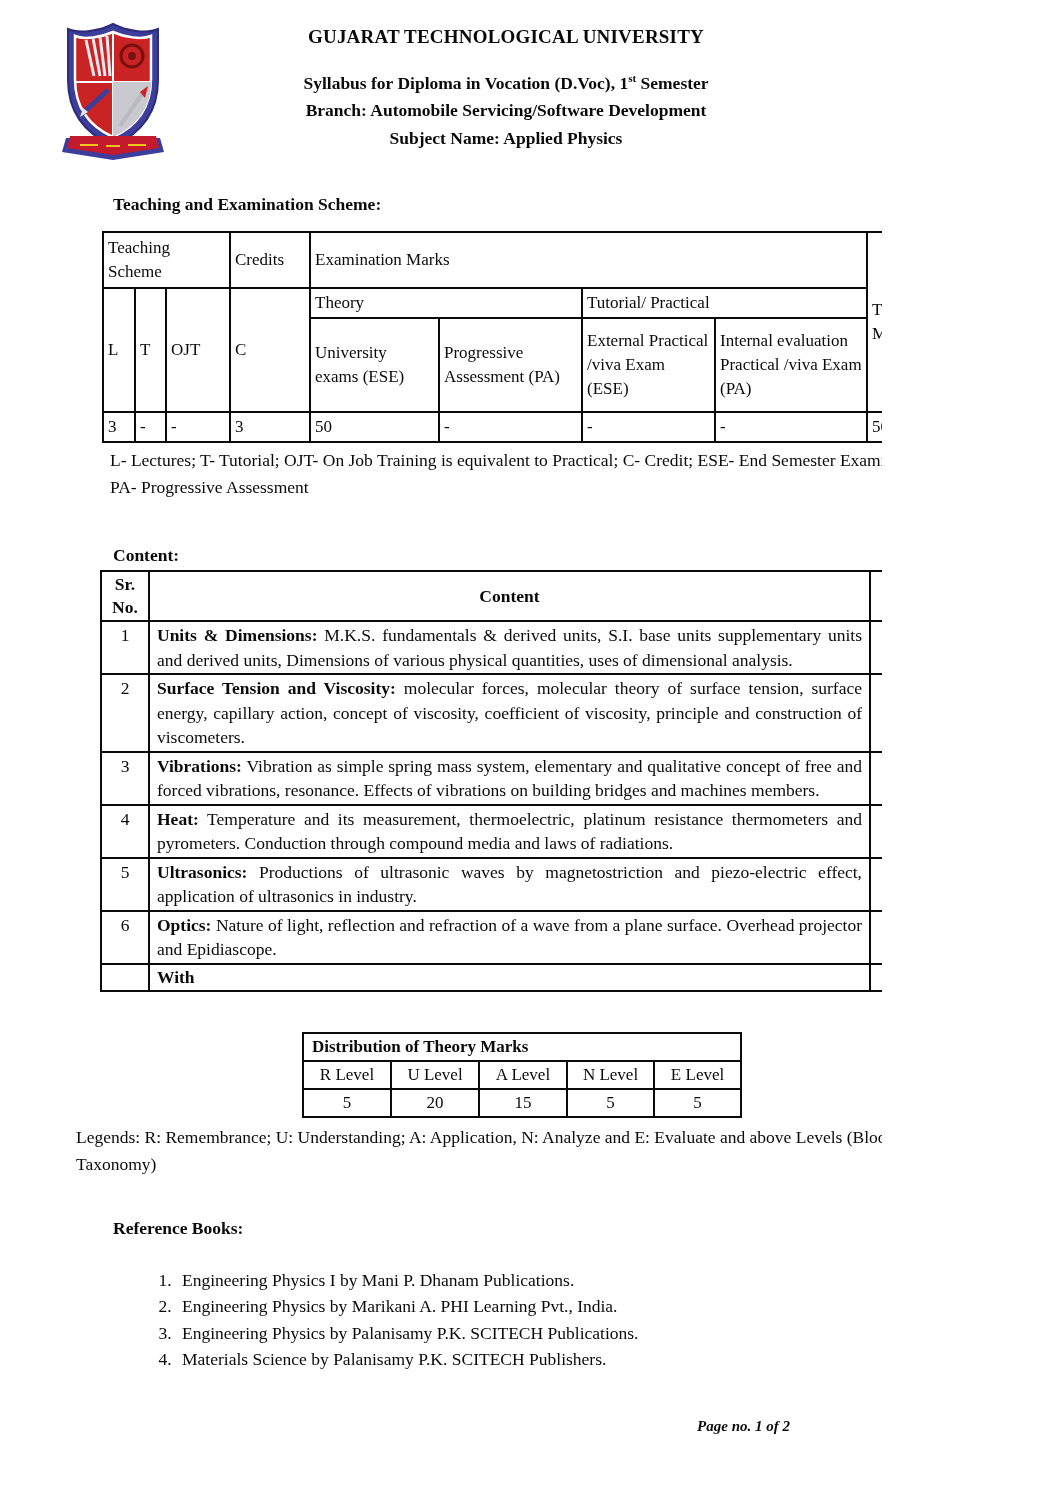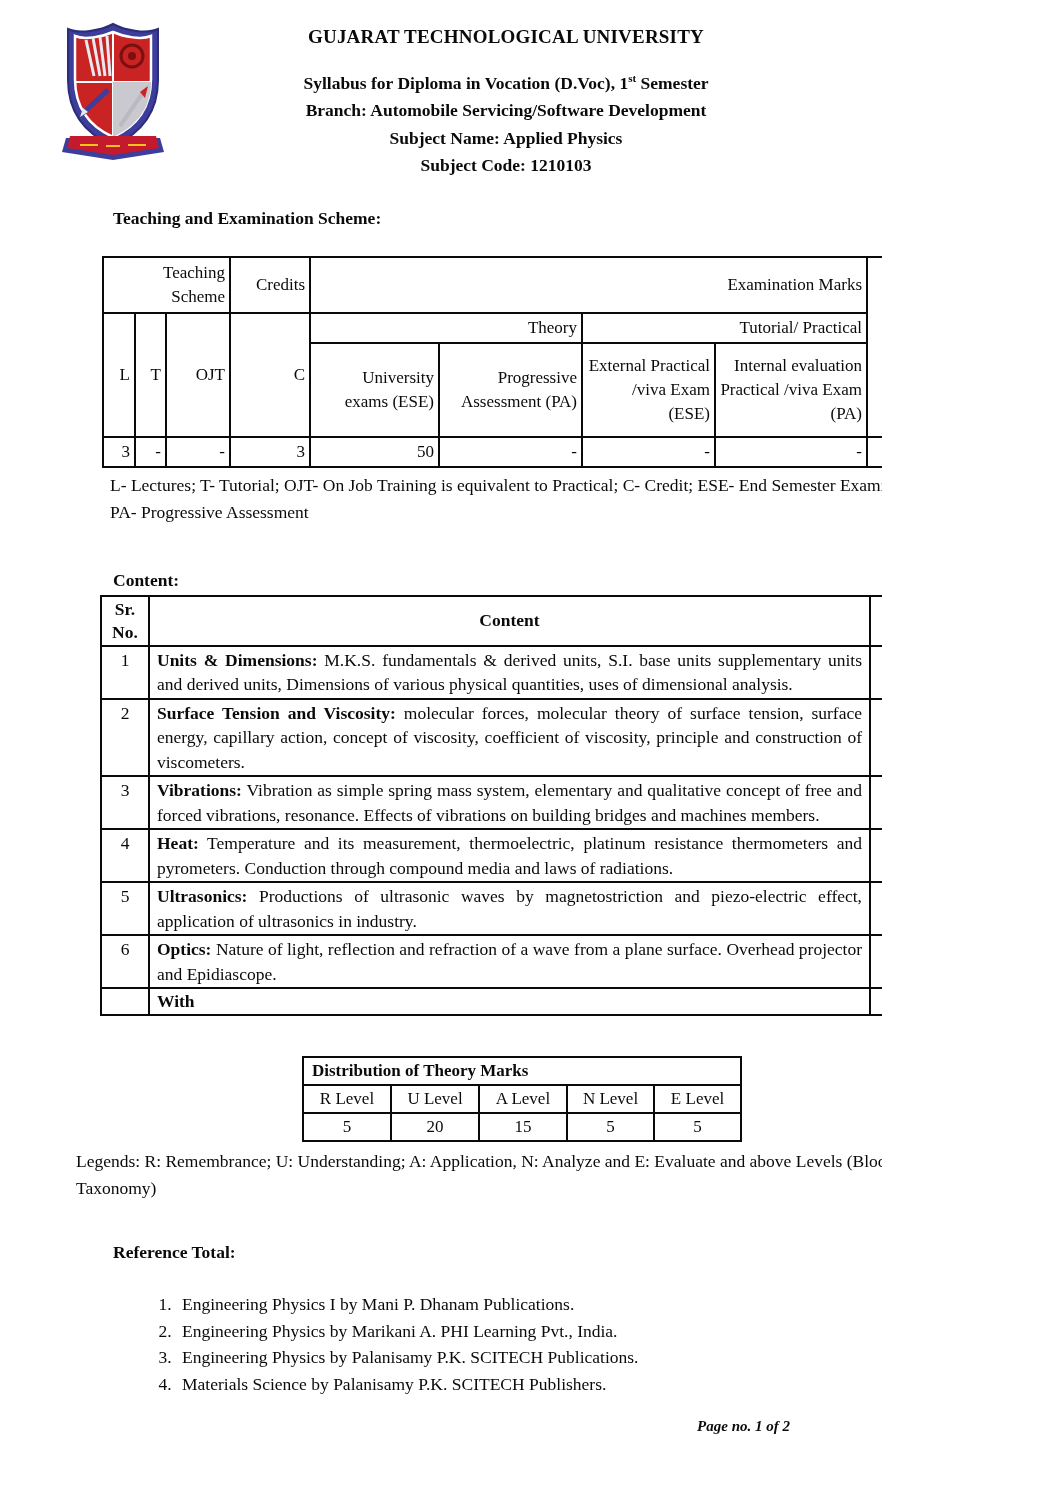--- a/index.html
+++ b/index.html
@@ -20,21 +20,21 @@
 
   
   .sec-heading { font-weight: bold; font-size: 17.5px; margin-left: 113px; }
   .scheme-heading { margin-top: 28px; }
 
   
   table { border-collapse: collapse; font-size: 17px; color: #0a0a0a; }
   td, th { border: 2px solid #0a0a0a; padding: 2px 4px; font-weight: normal; }
 
   
-  .scheme-table { margin: 27px 0 0 102px; width: 842px; table-layout: fixed; text-align: right; }
+  .scheme-table { margin: 16px 0 0 102px; width: 842px; table-layout: fixed; text-align: left; }
   .scheme-table td { vertical-align: middle; line-height: 24px; }
   .scheme-table .r1 td { height: 56px; }
   .scheme-table .r3 td { height: 94px; }
   .scheme-table .r4 td { height: 25px; }
   .note { margin: 4px 0 0 110px; width: 852px; font-size: 17.5px; line-height: 27px; }
 
   
   .content-heading { margin-top: 44px; }
   .content-table { margin: 4px 0 0 100px; width: 842px; table-layout: fixed; }
   .content-table td { vertical-align: top; line-height: 24.5px; font-size: 17.5px; padding: 1px 7px; }
@@ -106,21 +106,20 @@
         </g>
       </svg>
     </div>
 
     <div class="header-center">
       <div class="uni-title">GUJARAT TECHNOLOGICAL UNIVERSITY</div>
       <div class="header-lines">
         <div><span>Syllabus for Diploma in Vocation (D.Voc), 1</span><sup>st</sup><span> Semester</span></div>
         <div>Branch: Automobile Servicing/Software Development</div>
         <div>Subject Name: Applied Physics</div>
-        <div>Subject Code: 1210103</div>
       </div>
     </div>
 
   </div>
 
   <div class="sec-heading scheme-heading">Teaching and Examination Scheme:</div>
 
   <table class="scheme-table">
     <colgroup>
       <col style="width:32px">
@@ -247,21 +246,21 @@
       <td>20</td>
       <td>15</td>
       <td>5</td>
       <td>5</td>
     </tr>
   </tbody>
     </table>
 
   <div class="legend">Legends: R: Remembrance; U: Understanding; A: Application, N: Analyze and E: Evaluate and above Levels (Bloom’s Taxonomy)</div>
 
-  <div class="sec-heading ref-heading">Reference Total:</div>
+  <div class="sec-heading ref-heading">Reference Books:</div>
 
   <ol class="ref-list">
     <li>Engineering Physics I by Mani P. Dhanam Publications.</li>
     <li>Engineering Physics by Marikani A.  PHI Learning Pvt., India.</li>
     <li>Engineering Physics by Palanisamy P.K. SCITECH Publications.</li>
     <li>Materials Science by Palanisamy P.K. SCITECH Publishers.</li>
   </ol>
 
   <div class="footer">Page no. 1 of 2</div>
 

